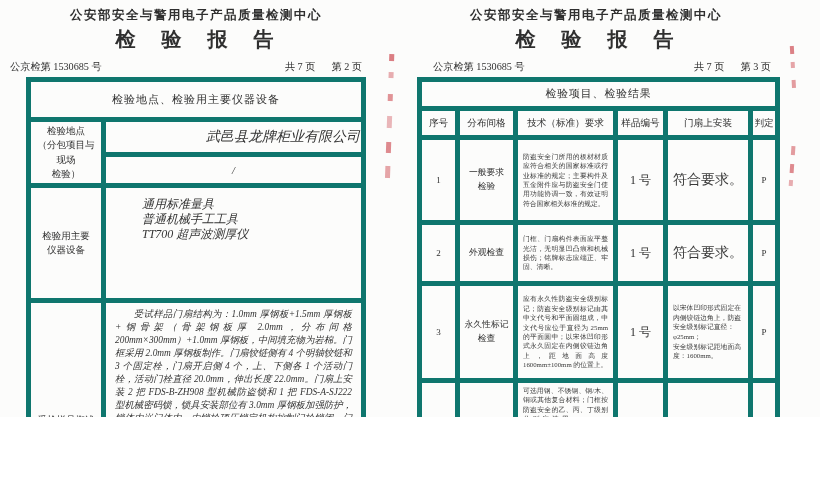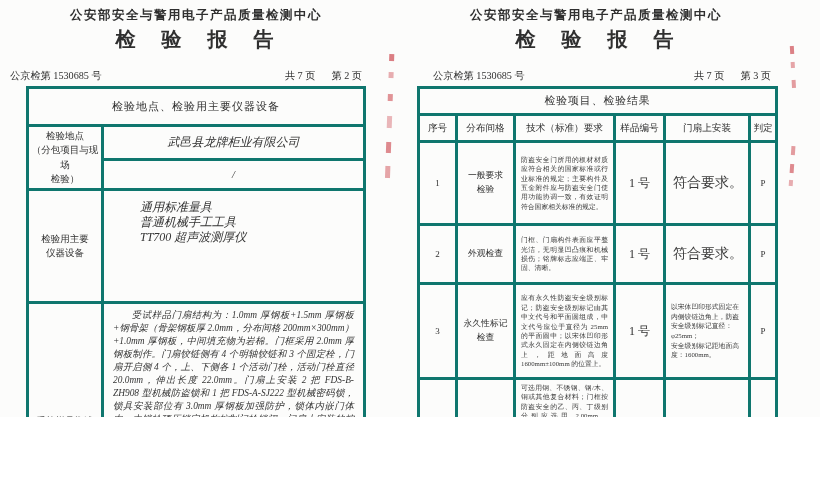--- a/index.html
+++ b/index.html
@@ -11,32 +11,32 @@
   .canvas{position:relative;width:820px;height:417px;background:#fcfcfb;overflow:hidden;color:#2f2f2f;}
   .page{position:absolute;top:0;height:487px;}
   .page-left{left:0;width:410px;}
   .page-right{left:410px;width:410px;}
   .sheet{position:relative;}
   .page-left .sheet{margin-left:26px;width:340px;}
   .page-right .sheet{margin-left:7px;width:358px;}
 
   .org-name{text-align:center;font-weight:bold;font-size:12.5px;letter-spacing:1.5px;padding-top:7px;white-space:nowrap;}
   .report-title{text-align:center;font-weight:bold;font-size:20px;letter-spacing:3px;margin-top:2px;white-space:nowrap;}
-  .meta-row{display:flex;justify-content:space-between;align-items:center;font-size:10.2px;margin-top:16px;margin-bottom:3px;gap:6px;}
+  .meta-row{display:flex;justify-content:space-between;align-items:center;font-size:10.2px;margin-top:7px;margin-bottom:3px;gap:6px;}
   .page-left .report-no{margin-left:-16px;}
   .page-right .report-no{margin-left:16px;}
   .page-info{display:flex;gap:16px;margin-right:4px;white-space:nowrap;}
 
   table.report-table{width:100%;border-collapse:collapse;table-layout:fixed;border:2px solid #6a6a6a;}
-  table.report-table td{border:3px solid #0f766e;overflow:hidden;}
+  table.report-table td{border:5px solid #0f766e;overflow:hidden;}
 
   
   .caption-cell{height:33px;text-align:center;vertical-align:middle;font-size:11px;letter-spacing:1px;}
   .lt-label{width:75px;text-align:center;vertical-align:middle;font-size:9.5px;line-height:1.5;padding:2px;}
-  .lt-loc-value{height:26px;text-align:center;vertical-align:middle;font-size:12px;}
+  .lt-loc-value{height:26px;text-align:right;vertical-align:middle;font-size:14px;}
   .lt-slash{height:22px;text-align:center;vertical-align:middle;font-size:10.5px;}
   .lt-equip-row td{height:101px;}
   .lt-equip{vertical-align:top;padding:9px 6px 0 36px;font-size:12px;line-height:15px;}
   .lt-desc-row td{height:225px;}
   .lt-desc{vertical-align:top;padding:5px 9px;font-size:9.4px;line-height:13px;text-align:justify;text-indent:2em;}
   .hand{font-style:italic;color:#333;}
 
   
   .rt-caption{height:22px;text-align:center;vertical-align:middle;font-size:10.8px;letter-spacing:1px;}
   .rt-head td{height:22px;text-align:center;vertical-align:middle;font-size:9.6px;}

